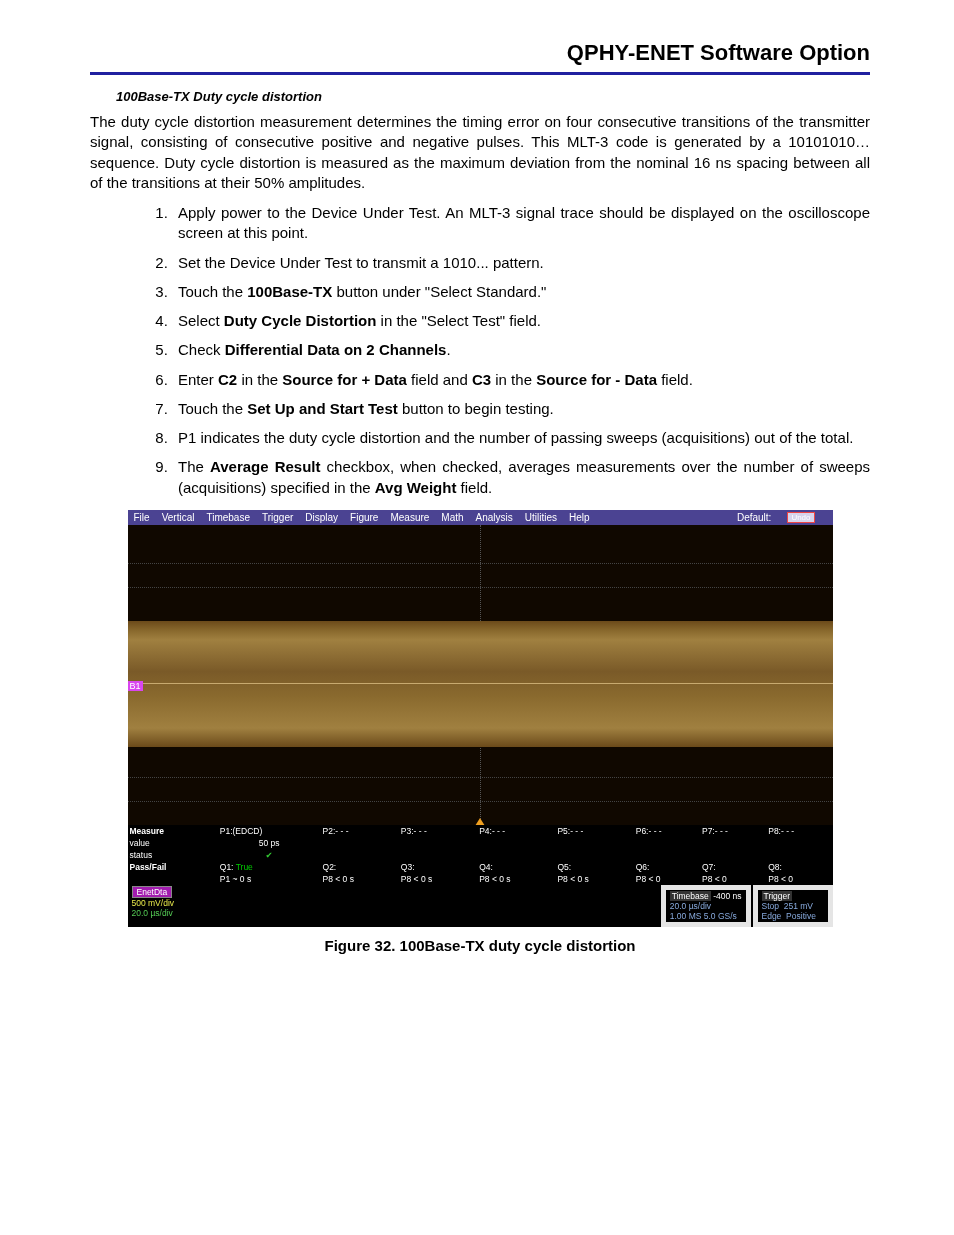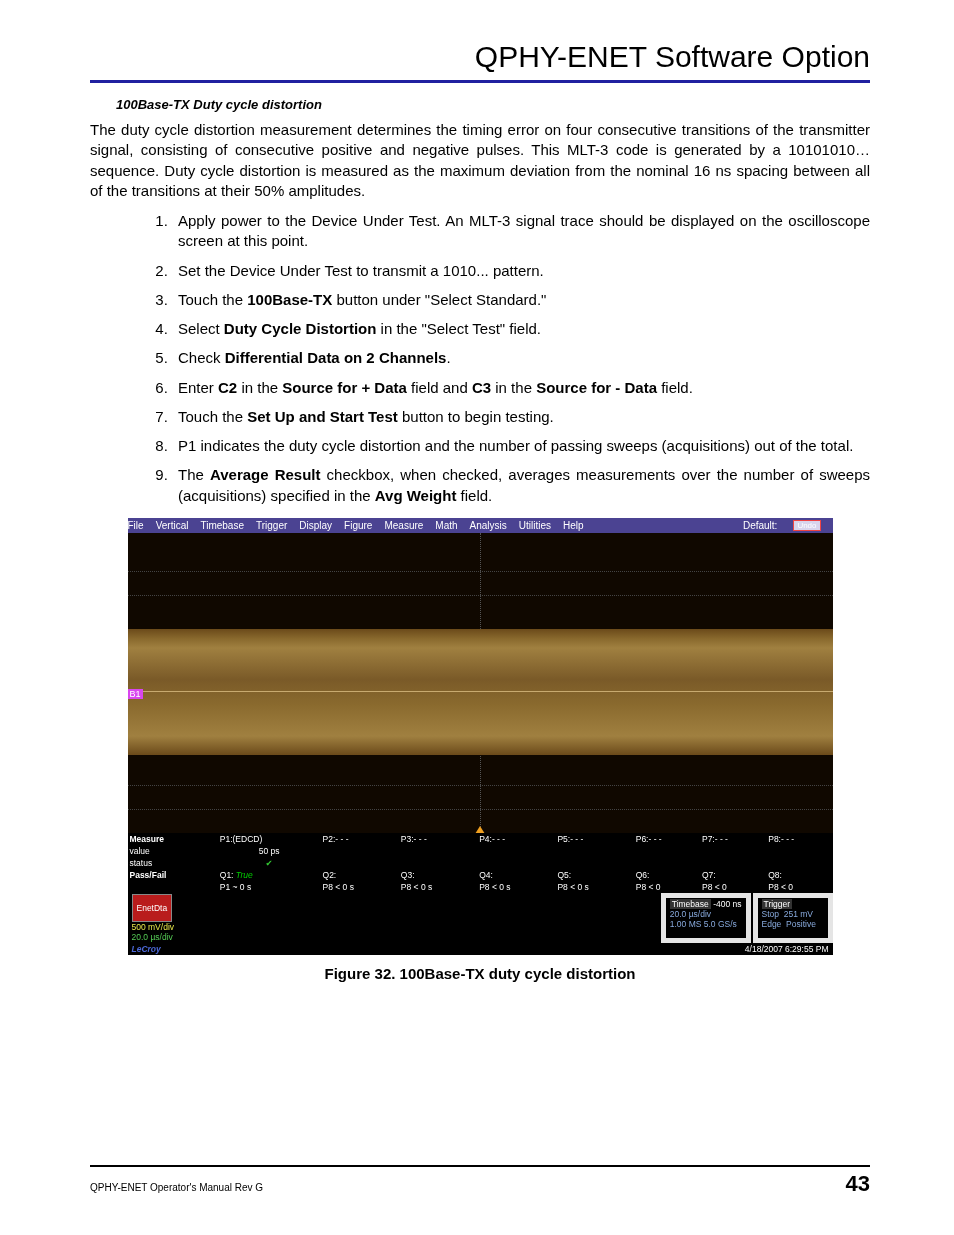--- a/index.html
+++ b/index.html
@@ -12,22 +12,22 @@
   }
   .page {
     width: 954px;
     min-height: 1235px;
     box-sizing: border-box;
     padding: 40px 84px 30px 90px;
     position: relative;
   }
   .header-title {
     text-align: right;
-    font-size: 30px;
-    font-weight: normal;
+    font-size: 22px;
+    font-weight: bold;
     margin-bottom: 6px;
   }
   .header-rule {
     border: none;
     border-top: 3px solid #2020a0;
     margin: 0 0 14px 0;
   }
   .section-heading {
     font-size: 13px;
     font-weight: bold;
@@ -60,21 +60,21 @@
     background: #000;
     color: #fff;
     font-size: 9px;
     font-family: Arial, sans-serif;
     position: relative;
   }
   .scope-menu {
     background: #4b4392;
     display: flex;
     align-items: flex-end;
-    padding: 2px 0;
+    padding: 2px 6px;
     font-size: 10px;
   }
   .scope-menu span { margin-right: 12px; color: #fff; }
   .scope-menu .spacer { flex: 1; margin: 0; }
   .undo-btn {
     background: #d8d4ec;
     color: #2a2a6a;
     border: 1px solid #ef4444;
     padding: 0 3px;
     font-size: 8px;
@@ -119,26 +119,26 @@
   }
   .scope-table {
     width: 100%;
     color: #fff;
     font-size: 8.5px;
     border-collapse: collapse;
   }
   .scope-table td { padding: 1px 2px; white-space: nowrap; }
   .scope-table .hdr { font-weight: bold; }
   .check { color: #3c3; }
-  .true { color: #0c0; font-style: italic; }
+  .true { color: #0c0; }
   .enet-box {
     display: inline-block;
-    background: #b91c1c;
+    background: #a21caf;
     border: 1px solid #888;
-    padding: 8px 4px;
+    padding: 0 4px;
   }
   .scope-footer {
     display: flex;
     font-size: 8.5px;
   }
   .sf-left {
     flex: 1;
     padding: 1px 4px;
   }
   .sf-left .yellow { color: #e8e84a; }
@@ -287,30 +287,17 @@
         <span class="lbl">Timebase</span> <span>-400 ns</span>
         <div>20.0 µs/div</div>
         <div>1.00 MS   5.0 GS/s</div>
       </div>
       <div class="sf-tr">
         <span class="lbl">Trigger</span>
         <div><span>Stop</span>&nbsp;&nbsp;<span>251 mV</span></div>
         <div><span>Edge</span>&nbsp;&nbsp;<span>Positive</span></div>
       </div>
     </div>
-    <div class="lecroy-bar">
-      <span class="logo">LeCroy</span>
-      <span>4/18/2007 6:29:55 PM</span>
-    </div>
   </div>
 
   <div class="fig-caption">Figure 32. 100Base-TX duty cycle distortion</div>
 
-  <div class="footer">
-    <div style="width:100%">
-      <hr class="footer-rule">
-      <div style="display:flex;justify-content:space-between;align-items:baseline">
-        <span>QPHY-ENET Operator's Manual Rev G</span>
-        <span class="pageno">43</span>
-      </div>
-    </div>
-  </div>
 </div>
 
 </body></html>

